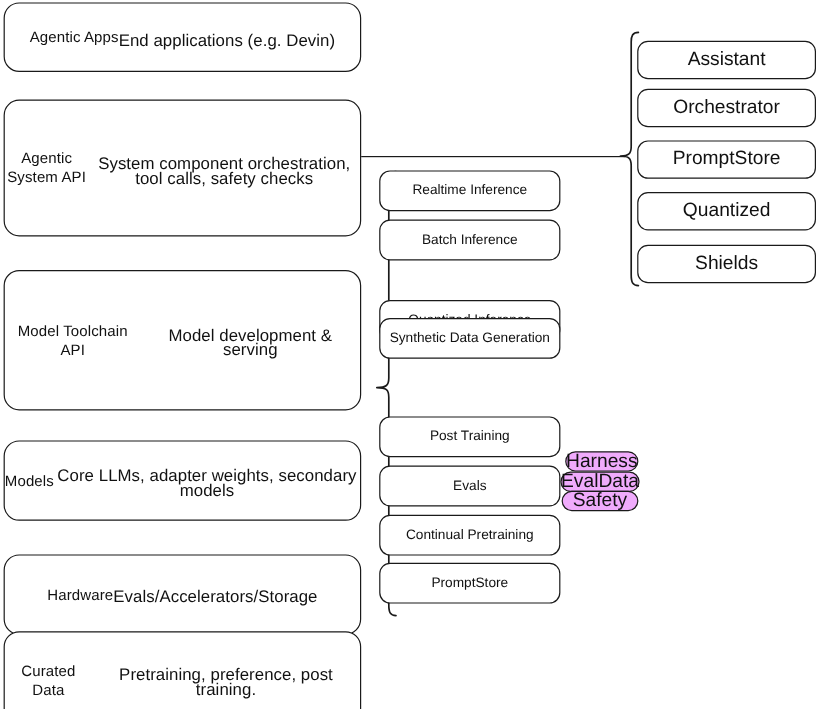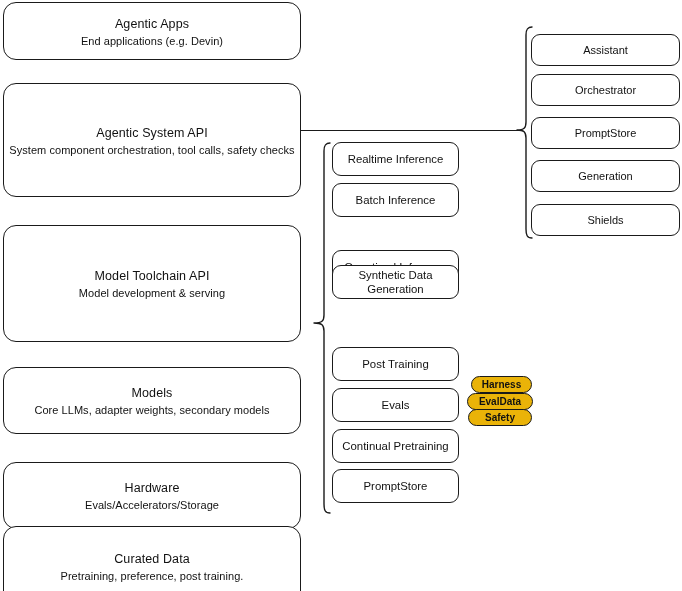--- a/index.html
+++ b/index.html
@@ -19,85 +19,84 @@
     overflow: hidden;
   }
 
   
   .node {
     position: absolute;
     box-sizing: border-box;
     border: 1.3px solid #1a1a1a;
     background: #ffffff;
     display: flex;
-    flex-direction: column;
+    flex-direction: row;
     align-items: center;
     justify-content: center;
     text-align: center;
     color: #111111;
   }
 
   
   .layer {
     left: 3px;
     width: 298px;
     border-radius: 13px;
   }
   .layer .title {
     font-size: 12.5px;
     line-height: 16px;
     letter-spacing: 0.1px;
   }
   .layer .subtitle {
-    font-size: 11px;
+    font-size: 14px;
     line-height: 12px;
     margin-top: 3px;
     letter-spacing: 0.05px;
   }
 
   
   .mid {
-    left: 332px;
-    width: 127px;
+    left: 316px;
+    width: 151px;
     height: 34px;
     border-radius: 9px;
   }
   .mid .label {
     font-size: 11.4px;
     line-height: 14px;
   }
 
   
   .right {
     left: 531px;
     width: 149px;
     height: 32px;
     border-radius: 9px;
   }
   .right .label {
-    font-size: 11px;
+    font-size: 16px;
     line-height: 14px;
   }
 
   
   .pill {
     position: absolute;
     box-sizing: border-box;
     border: 1.3px solid #1a1a1a;
-    background: #eab308;
+    background: #f0abfc;
     border-radius: 999px;
     height: 17px;
     display: flex;
     align-items: center;
     justify-content: center;
     color: #111111;
-    font-size: 10px;
+    font-size: 16px;
     line-height: 13px;
     z-index: 5;
-    font-weight: bold;
   }
 
   
   .connector {
     position: absolute;
     background: #1a1a1a;
   }
   .hline { height: 1.2px; }
 
   .brace { position: absolute; }
@@ -199,20 +198,20 @@
 
   <div class="node right" style="top:74px;">
     <div class="label">Orchestrator</div>
   </div>
 
   <div class="node right" style="top:117px;">
     <div class="label">PromptStore</div>
   </div>
 
   <div class="node right" style="top:160px;">
-    <div class="label">Generation</div>
+    <div class="label">Quantized</div>
   </div>
 
   <div class="node right" style="top:204px;align-items:center;">
     <div class="label">Shields</div>
   </div>
 
 </div>
 
 </body></html>

